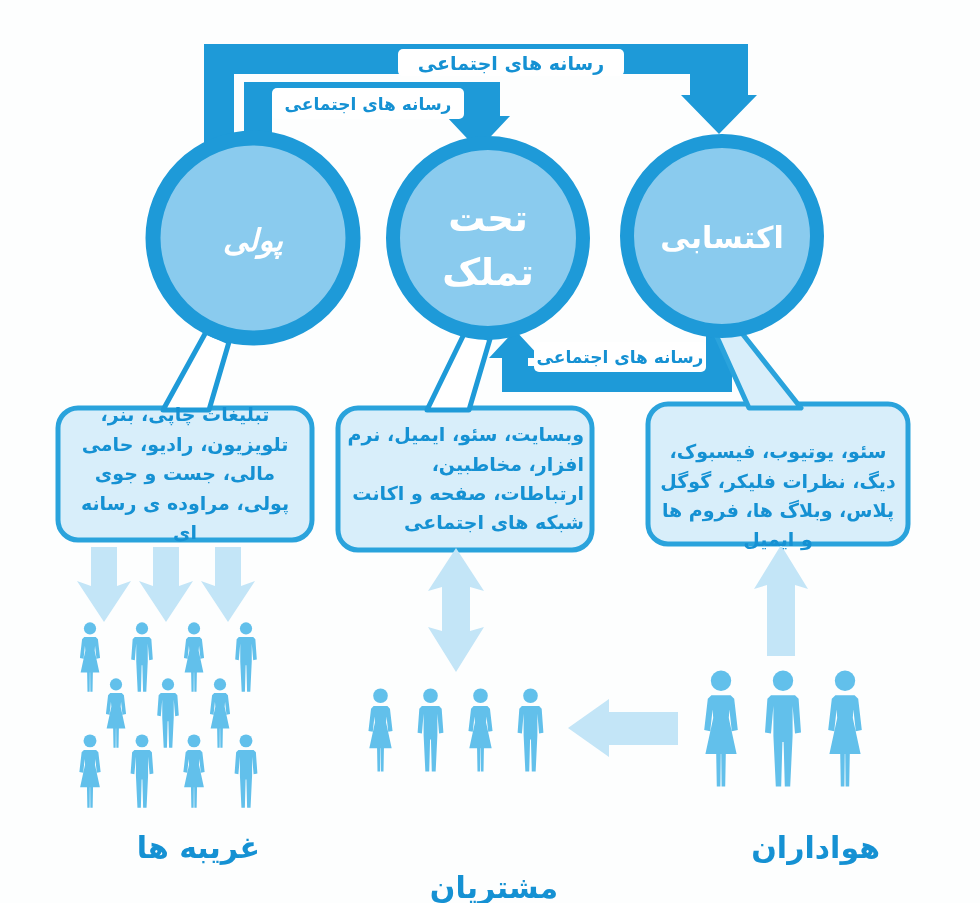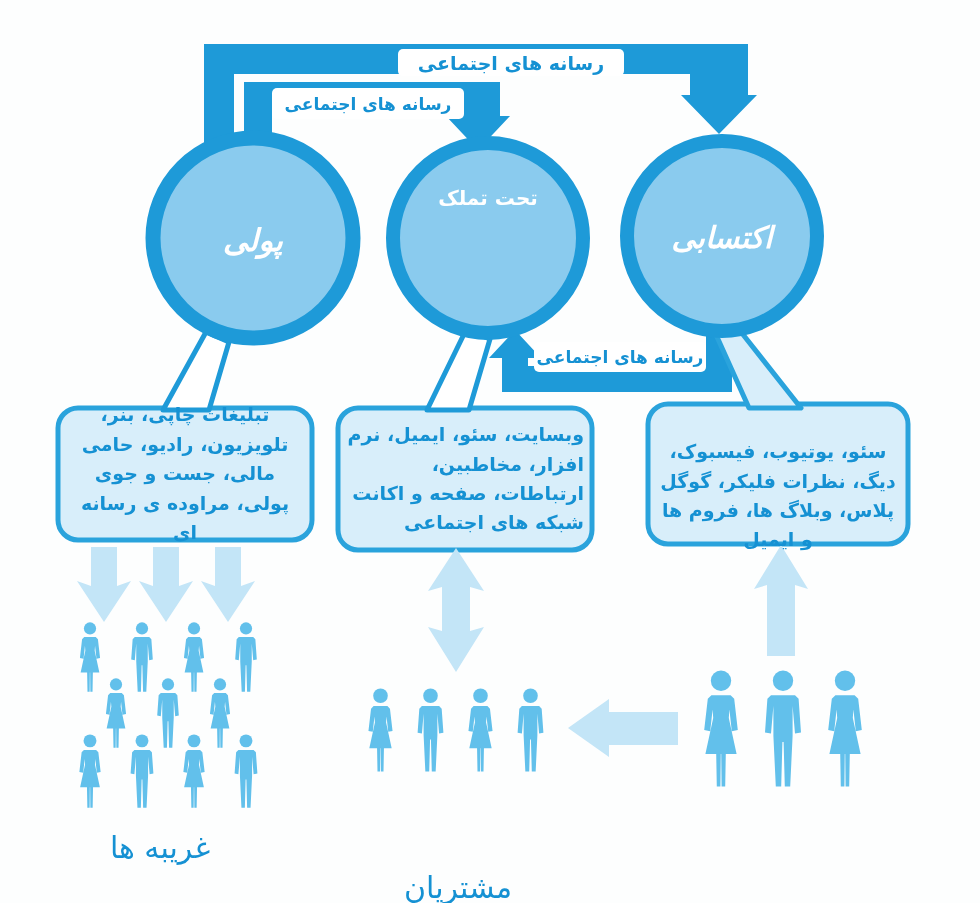--- a/index.html
+++ b/index.html
@@ -16,21 +16,21 @@
   .tail-blue{fill:var(--box-fill);stroke:var(--box-border);stroke-width:5;stroke-linejoin:round;}
   .circle-main{fill:var(--circle-fill);stroke:var(--primary);}
   .pale{fill:var(--pale);}
   .person{fill:var(--people);}
   .ovl{position:absolute;z-index:2;}
   .arrow-label{background:#fff;border-radius:5px;color:var(--text-blue);font-weight:bold;
     display:flex;align-items:center;justify-content:center;direction:rtl;}
   .circle-label{color:#fff;font-weight:bold;text-align:center;direction:rtl;line-height:1.45;}
   .box-text{color:var(--text-blue);font-weight:bold;font-size:19px;line-height:1.55;
     text-align:center;direction:rtl;display:flex;align-items:center;justify-content:center;}
-  .group-label{color:var(--text-blue);font-weight:normal;font-size:30px;text-align:center;direction:rtl;}
+  .group-label{color:var(--text-blue);font-weight:bold;font-size:30px;text-align:right;direction:rtl;}
 </style>
 </head>
 <body>
 
 <div class="canvas">
 
   <svg class="layer" width="980" height="903" viewBox="0 0 980 903">
     <defs>
       <symbol id="man" viewBox="0 0 36 100">
         <circle cx="18" cy="9" r="8.5"></circle>
@@ -93,22 +93,23 @@
       <use class="person" href="#man" x="760" y="670" width="46" height="120"></use>
       <use class="person" href="#woman" x="822" y="670" width="46" height="120"></use>
     </g>
   </svg>
 
   <div class="ovl arrow-label" style="left:398px;top:49px;width:226px;height:27px;font-size:19px;">رسانه های اجتماعی</div>
   <div class="ovl arrow-label" style="left:272px;top:88px;width:192px;height:31px;font-size:17px;">رسانه های اجتماعی</div>
   <div class="ovl arrow-label" style="left:534px;top:342px;width:172px;height:30px;font-size:17px;">رسانه های اجتماعی</div>
 
   <div class="ovl circle-label" style="left:173px;top:218px;width:160px;font-size:31px;font-style:italic;">پولی</div>
-  <div class="ovl circle-label" style="left:428px;top:184px;width:120px;font-size:20px;">تحت تملک</div>
-  <div class="ovl circle-label" style="left:642px;top:216px;width:160px;font-size:30px;font-style:italic;">اکتسابی</div>
+  <div class="ovl circle-label" style="left:428px;top:192px;width:120px;font-size:37px;">تحت تملک</div>
+  <div class="ovl circle-label" style="left:642px;top:216px;width:160px;font-size:30px;">اکتسابی</div>
 
   <div class="ovl box-text" style="left:66px;top:414px;width:238px;height:120px;">تبلیغات چاپی، بنر، تلویزیون، رادیو، حامی مالی، جست و جوی پولی، مراوده ی رسانه ای</div>
   <div class="ovl box-text" style="left:346px;top:414px;width:238px;height:130px;text-align:right;">وبسایت، سئو، ایمیل، نرم افزار، مخاطبین، ارتباطات، صفحه و اکانت شبکه های اجتماعی</div>
   <div class="ovl box-text" style="left:656px;top:432px;width:244px;height:128px;">سئو، یوتیوب، فیسبوک، دیگ، نظرات فلیکر، گوگل پلاس، وبلاگ ها، فروم ها و ایمیل</div>
 
   <div class="ovl group-label" style="left:60px;top:830px;width:200px;">غریبه ها</div>
   <div class="ovl group-label" style="left:358px;top:870px;width:200px;">مشتریان</div>
+  <div class="ovl group-label" style="left:680px;top:830px;width:200px;">هواداران</div>
 </div>
 
 </body></html>

